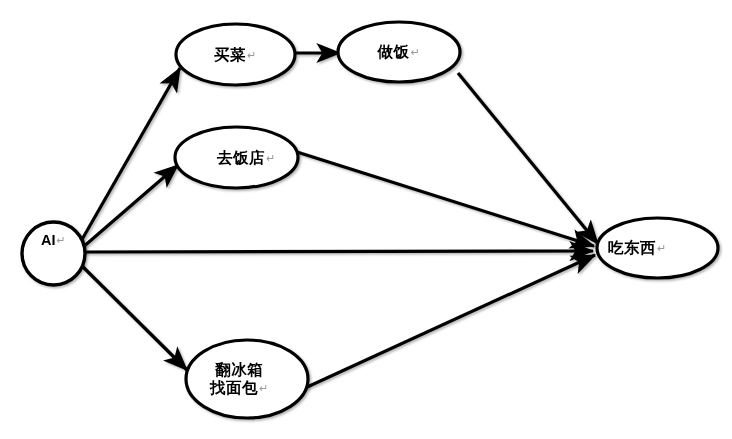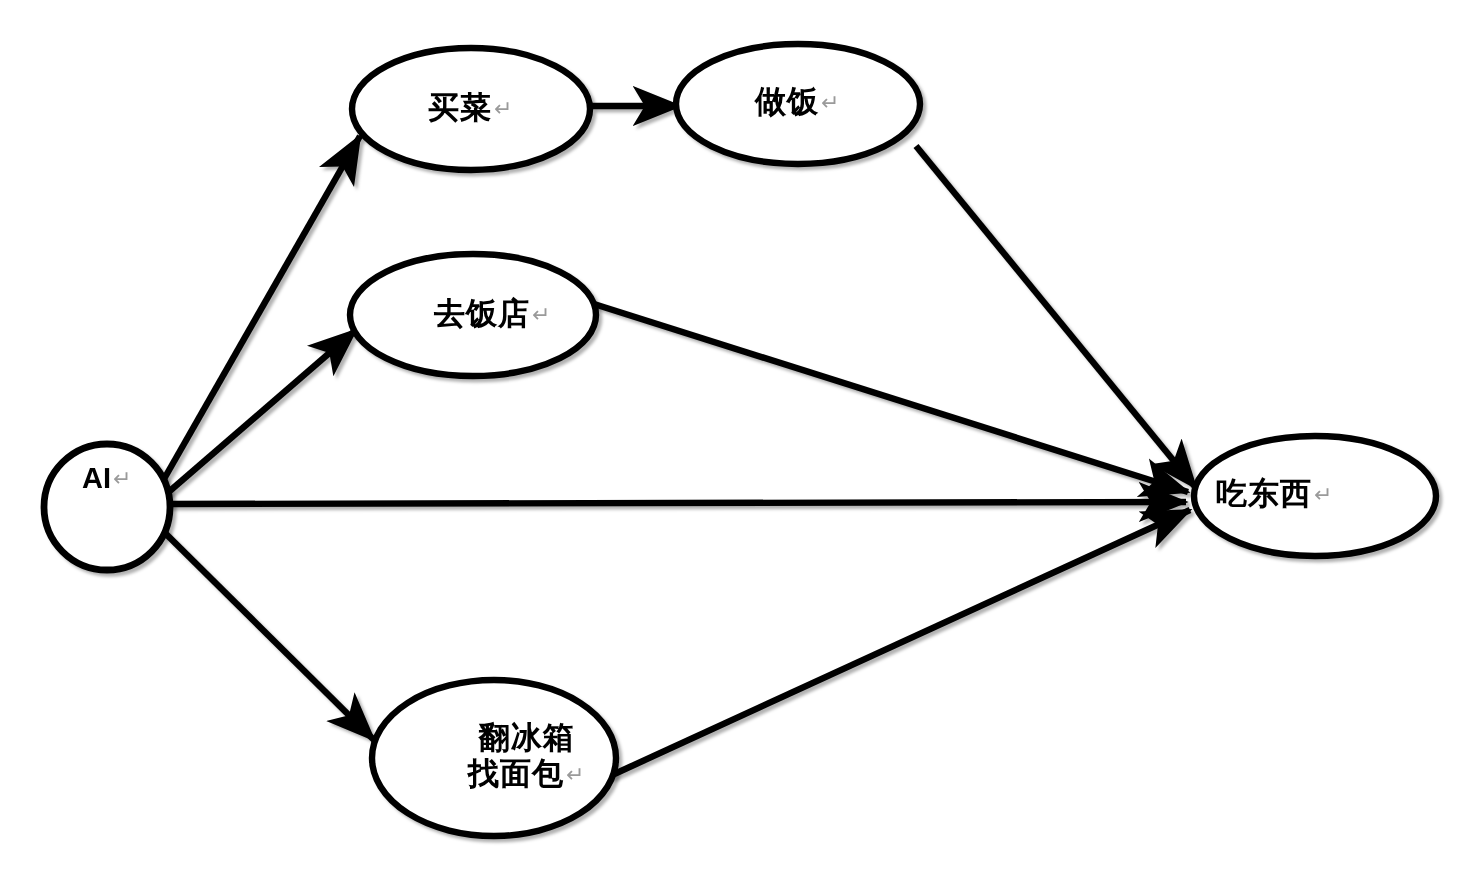--- a/index.html
+++ b/index.html
@@ -112,21 +112,21 @@
       </div>
       <div class="node-label cjk" style="left: 214px; top: 45.5px;">
         <span class="label-line">买菜<span class="pilcrow" style="color: rgb(154, 154, 154);">↵</span></span>
       </div>
       <div class="node-label cjk" style="left: 377.5px; top: 43px;">
         <span class="label-line">做饭<span class="pilcrow" style="color: rgb(154, 154, 154);">↵</span></span>
       </div>
       <div class="node-label cjk" style="left: 217px; top: 148.5px;">
         <span class="label-line">去饭店<span class="pilcrow" style="color: rgb(154, 154, 154);">↵</span></span>
       </div>
-      <div class="node-label cjk" style="left: 234px; top: 360.5px; text-align: center;">
+      <div class="node-label cjk" style="left: 210px; top: 360.5px; text-align: center;">
         <span class="label-line">翻冰箱</span>
         <span class="label-line">找面包<span class="pilcrow" style="color: rgb(154, 154, 154);">↵</span></span>
       </div>
       <div class="node-label cjk" style="left: 608px; top: 239px;">
         <span class="label-line">吃东西<span class="pilcrow" style="color: rgb(154, 154, 154);">↵</span></span>
       </div>
     </div>
 
 </div>
 

